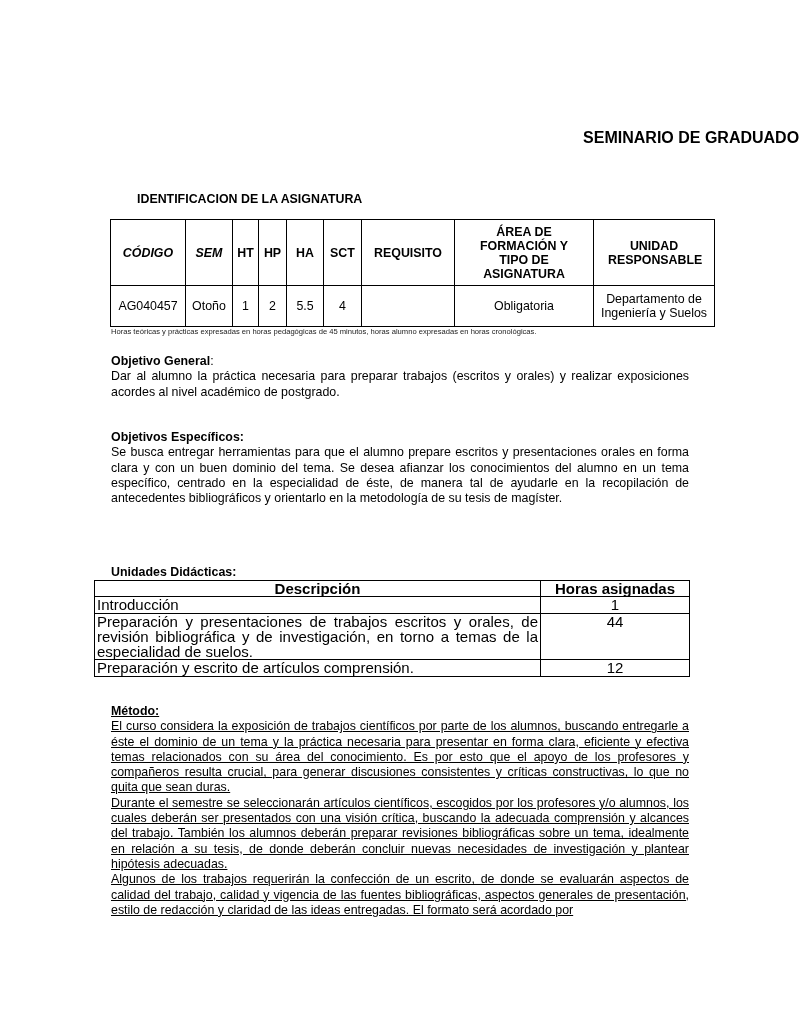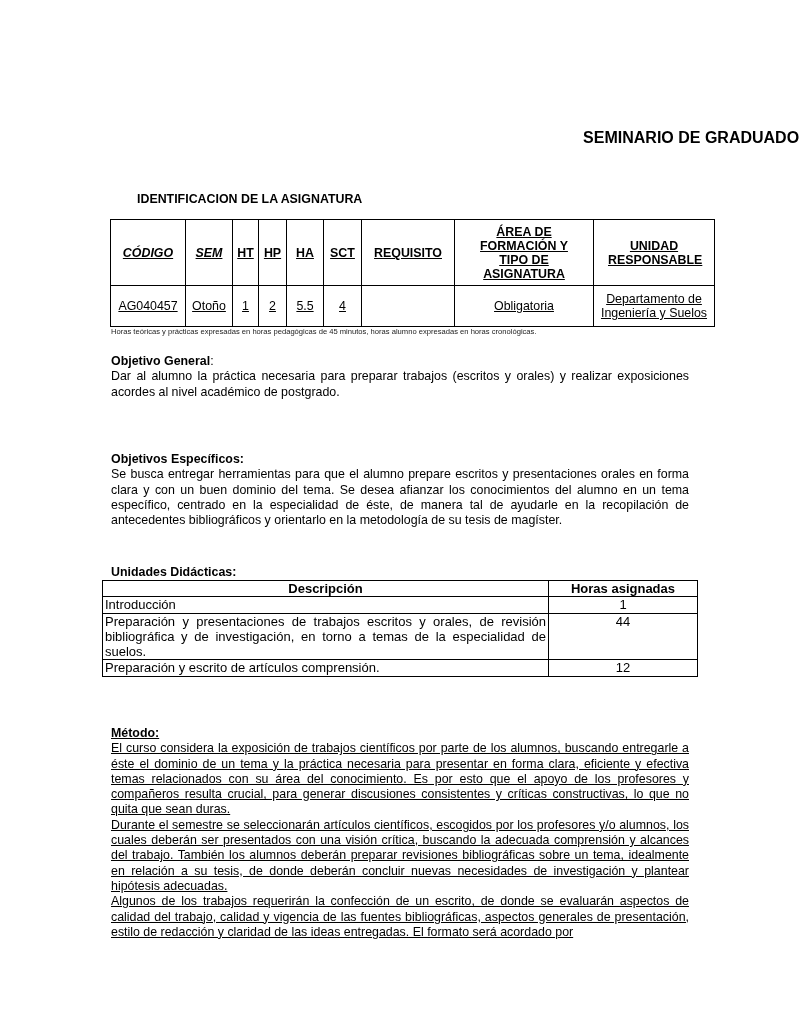--- a/index.html
+++ b/index.html
@@ -4,31 +4,31 @@
 <style>
   html, body { margin: 0; padding: 0; background: #ffffff; }
   body { width: 800px; height: 1035px; position: relative; overflow: hidden;
          font-family: "Liberation Sans", sans-serif; color: #000; }
   .title { position: absolute; left: 8px; width: 800px; top: 129px; text-align: right;
            font-weight: bold; font-size: 16px; }
   .section-head { position: absolute; left: 111px; font-weight: bold; font-size: 12.4px; }
   table.ident { position: absolute; left: 110px; top: 219px; border-collapse: collapse;
                 width: 604px; table-layout: fixed; font-size: 12.4px; }
   table.ident td, table.ident th { border: 1px solid #000; text-align: center; vertical-align: middle;
-                padding: 0 2px; text-decoration: underline; }
+                padding: 0 2px; }
   table.ident th { font-weight: bold; height: 65px; line-height: 14px; }
   table.ident th.ital { font-style: italic; }
   table.ident td { height: 40px; line-height: 14px; }
   .footnote { position: absolute; left: 111px; top: 327px; font-size: 7.6px; color: #222; white-space: nowrap; }
   .para { position: absolute; left: 111px; width: 578px; font-size: 12.4px; line-height: 15.3px;
           text-align: justify; }
   .para p { margin: 0; }
-  .para .lbl { font-weight: bold; margin-top: 22px; }
-  table.units { position: absolute; left: 102px; top: 580px; width: 595px; border-collapse: collapse;
-                table-layout: fixed; font-size: 13px; }
+  .para .lbl { font-weight: bold; }
+  table.units { position: absolute; left: 94px; top: 580px; width: 595px; border-collapse: collapse;
+                table-layout: fixed; font-size: 15px; }
   table.units td, table.units th { border: 1px solid #000; padding: 0 2px; line-height: 15.3px; }
   table.units th { font-weight: bold; text-align: center; }
   table.units td.hrs { text-align: center; vertical-align: top; }
   table.units td.desc { text-align: justify; }
 </style>
 </head>
 <body>
 
 <div class="title">SEMINARIO DE GRADUADO I</div>
 

